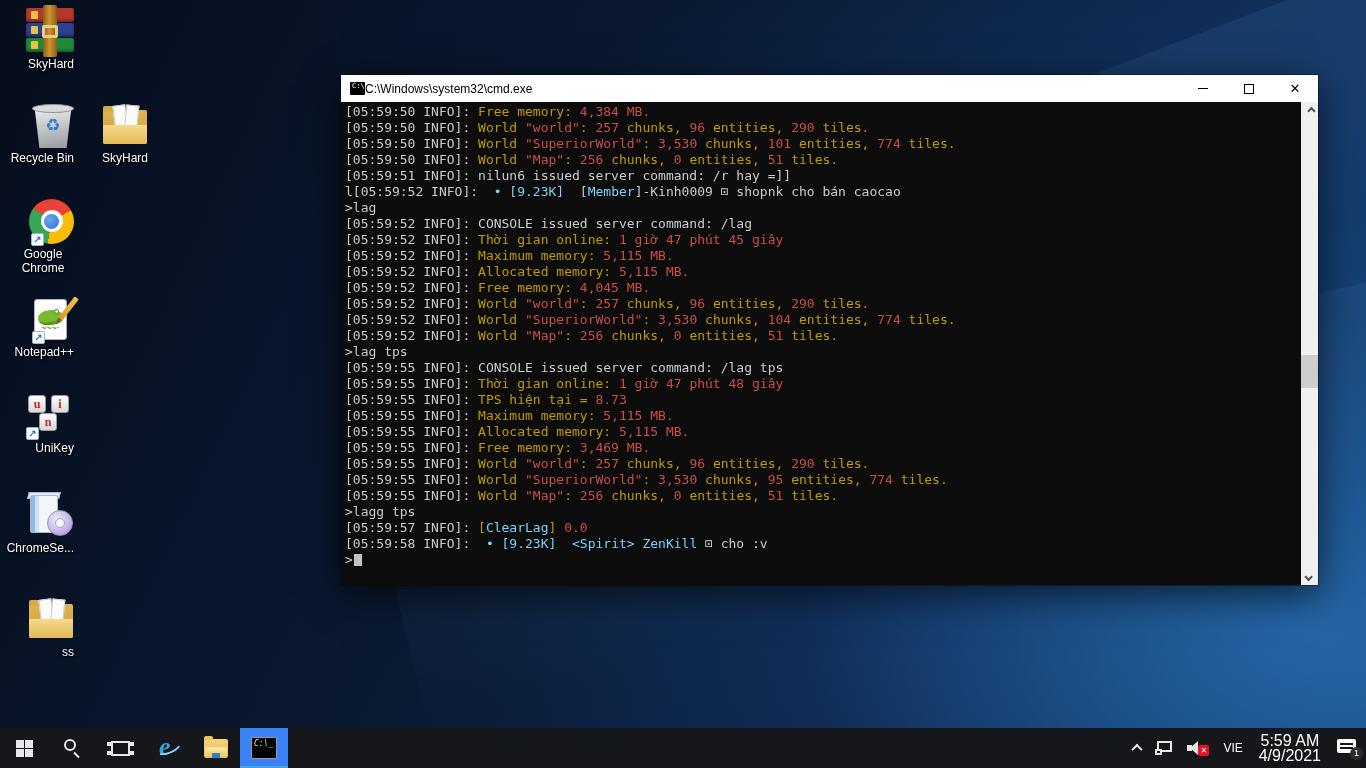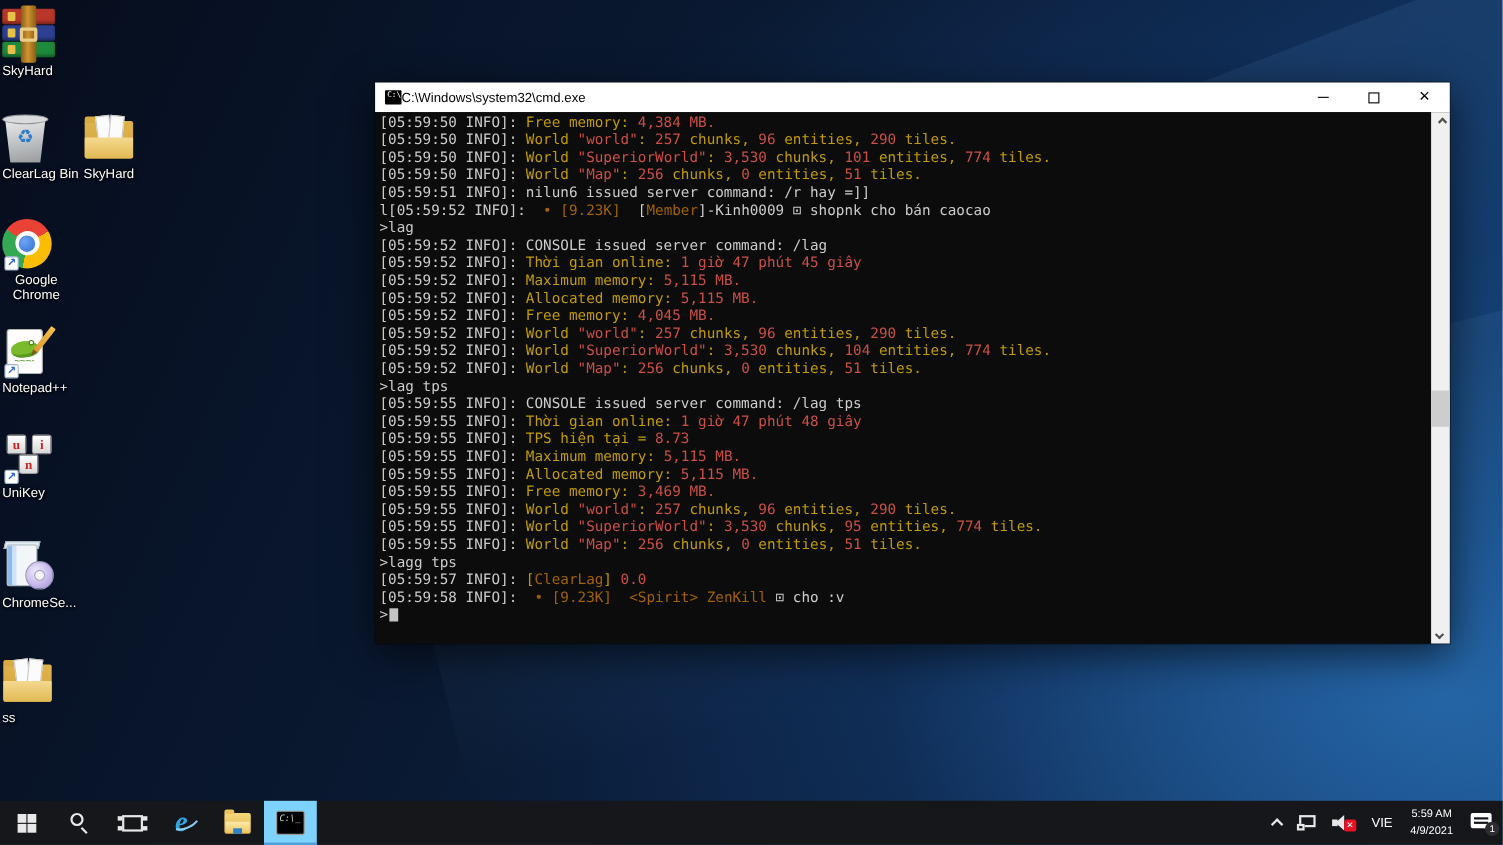--- a/index.html
+++ b/index.html
@@ -13,21 +13,21 @@
       radial-gradient(ellipse 1250px 780px at 86% 55%, rgba(32,92,160,.38), rgba(32,92,160,0) 66%),
       linear-gradient(115deg, #060d1c 0%, #0a1a33 42%, #0e2a52 72%, #134273 100%);
   }
   .beam { position:absolute; pointer-events:none; }
   .beam1 { right:-180px; top:120px; width:1100px; height:230px; transform:rotate(-21deg);
            background:linear-gradient(rgba(110,170,235,.10), rgba(110,170,235,0)); }
   .beam2 { right:-220px; top:380px; width:1200px; height:200px; transform:rotate(-14deg);
            background:linear-gradient(rgba(120,180,240,.08), rgba(120,180,240,0)); }
 
   
-  .dicon { position:absolute; width:72px; display:flex; flex-direction:column; align-items:flex-start; cursor:default; }
+  .dicon { position:absolute; width:72px; display:flex; flex-direction:column; align-items:flex-end; cursor:default; }
   .dicon .art { height:50px; display:flex; align-items:center; justify-content:center; position:relative; }
   .dicon .lbl { margin-top:1px; font-size:12px; color:#fff; text-align:center; line-height:14px;
                 text-shadow:1px 1px 2px #000, 0 0 3px #000; }
   .sc-arrow { position:absolute; left:2px; bottom:0; width:13px; height:13px; background:#fff;
               border:1px solid #9db4cf; border-radius:2px; font-size:10px; font-weight:bold; color:#2b5fd9;
               display:flex; align-items:center; justify-content:center; line-height:1; }
 
   
   .rar { position:relative; width:48px; height:46px; }
   .rar .book { position:absolute; left:0; width:48px; height:14px; border-radius:2px; box-shadow:inset 0 -2px 3px rgba(0,0,0,.35); }
@@ -110,35 +110,35 @@
   .t-btn { width:46px; height:27px; display:flex; align-items:center; justify-content:center; }
   .g-min { width:10px; height:1px; background:#000; display:block; }
   .g-max { width:10px; height:10px; border:1px solid #000; display:block; }
   .g-close { font-size:13px; color:#000; line-height:1; font-family:"DejaVu Sans",sans-serif; }
 
   .winbody { position:relative; height:483px; }
   .console { position:absolute; left:0; top:0; right:17px; bottom:0; background:#0c0c0c;
              padding:2px 0 0 4px; overflow:hidden;
              font-family:"DejaVu Sans Mono","Liberation Mono",monospace; font-size:13px; }
   .cline { line-height:16px; white-space:pre; }
-  .c-w { color:#cccccc; } .c-y { color:#c19c00; } .c-r { color:#cb4f47; } .c-g { color:#a16207; }
+  .c-w { color:#cccccc; } .c-y { color:#c19c00; } .c-r { color:#cb4f47; } .c-g { color:#7dd3fc; }
   .cursor { display:inline-block; width:8px; height:12px; background:#c3c3c3; vertical-align:-2px; margin-left:1px; }
 
   .sbar { position:absolute; right:0; top:0; width:17px; bottom:0; background:#f0f0f0; }
   .sb-arrow { position:absolute; left:0; width:17px; height:17px; display:flex; align-items:center; justify-content:center; }
   .sb-arrow i { width:6px; height:6px; border:solid #505050; border-width:2px 2px 0 0; display:block; }
   .sb-up { top:0; }    .sb-up i { transform:rotate(-45deg) translate(1px,1px); }
   .sb-down { bottom:0; } .sb-down i { transform:rotate(135deg) translate(1px,1px); }
   .sb-thumb { position:absolute; left:0; top:253px; width:17px; height:33px; background:#cdcdcd; }
 
   
   .taskbar { position:absolute; left:0; bottom:0; width:1366px; height:40px; background:#15171b;
              display:flex; align-items:stretch; z-index:5; }
   .tb-btn { width:48px; display:flex; align-items:center; justify-content:center; position:relative; }
-  .tb-btn.active { background:#7dd3fc; box-shadow:inset 0 -2px 0 #4f9fdd;font-style:italic; }
+  .tb-btn.active { background:#3b82f6; box-shadow:inset 0 -2px 0 #4f9fdd;font-style:italic; }
   .win-logo { width:17px; height:17px; display:grid; grid-template-columns:8px 8px; grid-template-rows:8px 8px; gap:1px; }
   .win-logo i { background:#e8e8e8; }
   .mag { position:relative; width:18px; height:18px; }
   .mag .lens { position:absolute; left:1px; top:0; width:12px; height:12px; border:2px solid #e8e8e8; border-radius:50%; }
   .mag .hand { position:absolute; right:1px; bottom:1px; width:7px; height:2px; background:#e8e8e8; transform:rotate(45deg); }
   .tview { position:relative; width:19px; height:15px; border:2px solid #e8e8e8; }
   .tview i { position:absolute; width:4px; height:4px; background:#e8e8e8; }
   .tview .a{ left:-6px; top:-1px; } .tview .b{ left:-6px; bottom:-1px; } .tview .c{ right:-6px; top:-1px; } .tview .d{ right:-6px; bottom:-1px; }
   .ie { position:relative; width:26px; height:26px; }
   .ie .e { position:absolute; left:4px; top:-3px; font-size:26px; font-weight:bold; color:#2fa7e4; font-style:italic;
@@ -159,21 +159,21 @@
   .net { position:relative; width:18px; height:14px; }
   .net .scr { position:absolute; left:2px; top:0; width:15px; height:11px; border:2px solid #e8e8e8; }
   .net .plg { position:absolute; left:0px; bottom:0px; width:7px; height:6px; background:#15171b; border:2px solid #e8e8e8; }
   .vol { position:relative; width:22px; height:16px; }
   .vol .bx { position:absolute; left:0; top:5px; width:5px; height:6px; background:#e8e8e8; }
   .vol .cone { position:absolute; left:3px; top:1px; border-top:7px solid transparent; border-bottom:7px solid transparent;
                border-right:8px solid #e8e8e8; }
   .vol .mute { position:absolute; right:0; bottom:0; width:11px; height:11px; background:#e81123; border-radius:2px;
                color:#fff; font-size:8px; line-height:11px; text-align:center; font-weight:bold; }
   .lang { font-size:12px; color:#fff; }
-  .clock { text-align:center; font-size:10px; color:#fff; line-height:15px; padding:0 9px; }
+  .clock { text-align:center; font-size:16px; color:#fff; line-height:15px; padding:0 9px; }
   .action { position:relative; width:22px; height:18px; }
   .action .bub { position:absolute; left:0; top:0; width:19px; height:14px; background:#fff; border-radius:2px; }
   .action .bub:after { content:""; position:absolute; right:2px; bottom:-4px; border-left:5px solid transparent;
                        border-top:5px solid #fff; }
   .action .l1,.action .l2 { position:absolute; left:3px; height:1.5px; background:#15171b; width:13px; }
   .action .l1 { top:4px; } .action .l2 { top:8px; }
   .action .badge { position:absolute; right:-4px; bottom:-3px; width:13px; height:13px; border-radius:50%;
                    background:#2d2d30; color:#fff; font-size:9px; line-height:13px; text-align:center; }
 </style>
 </head>
@@ -203,21 +203,21 @@
   </div>
 
   <div class="dicon" style="left:2px; top:100px;">
     <div class="art">
       <div class="bin">
         <div class="body"></div>
           <div class="rim"></div>
         <div class="rec">♻</div>
       </div>
     </div>
-    <div class="lbl">ClearLag Bin</div>
+    <div class="lbl">Recycle Bin</div>
   </div>
 
   <div class="dicon" style="left:76px; top:100px;">
     <div class="art">
       <div class="folder">
           <div class="back"></div>
           <div class="p1"></div>
           <div class="p2"></div>
           <div class="front"></div>
         </div>

